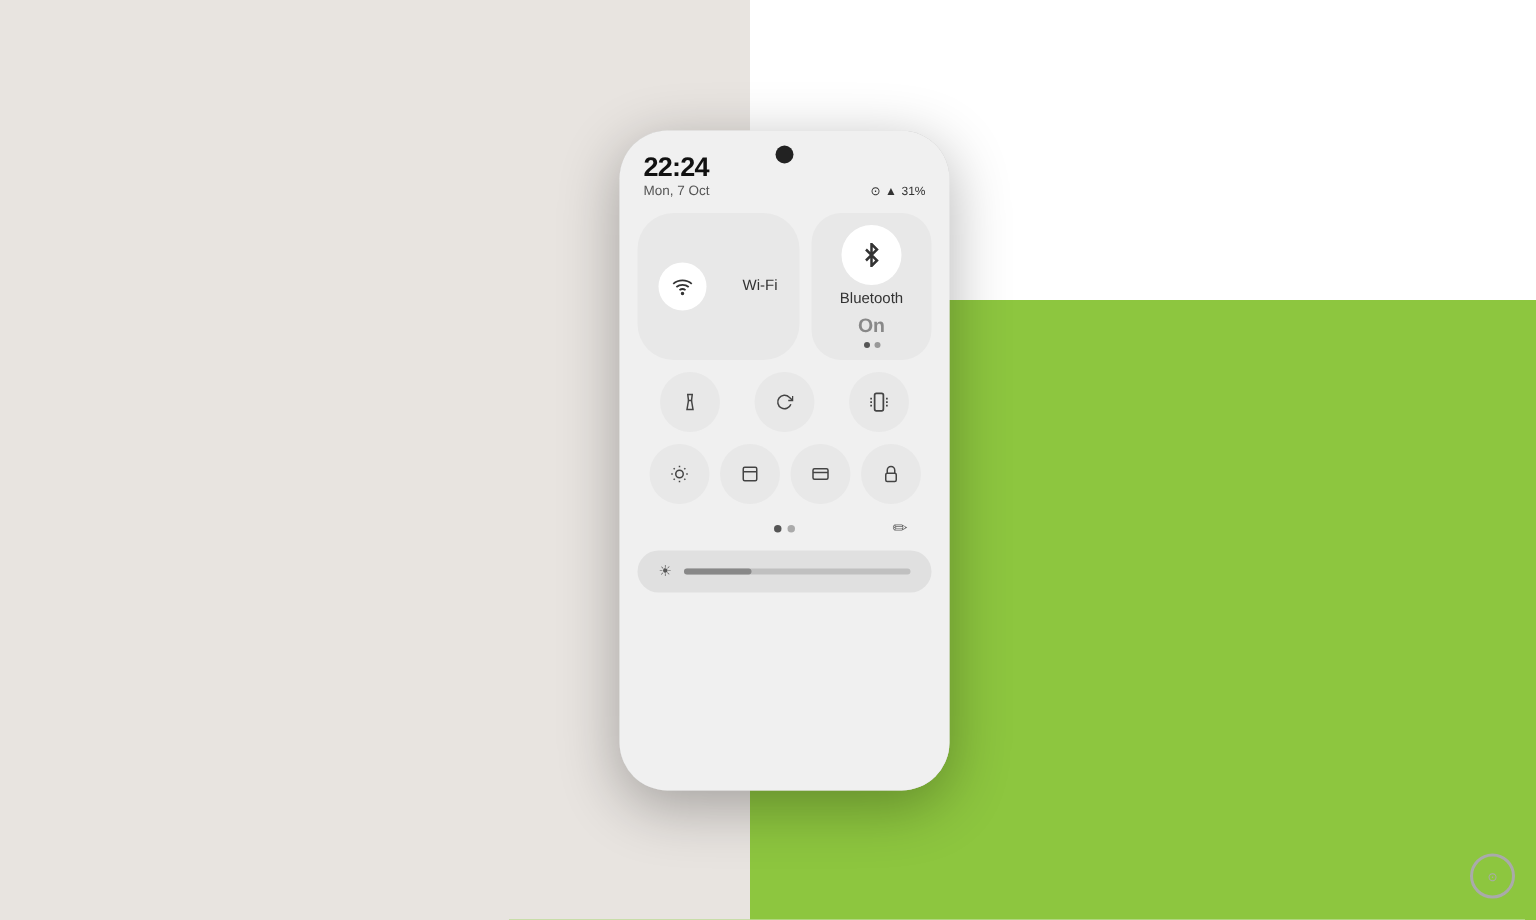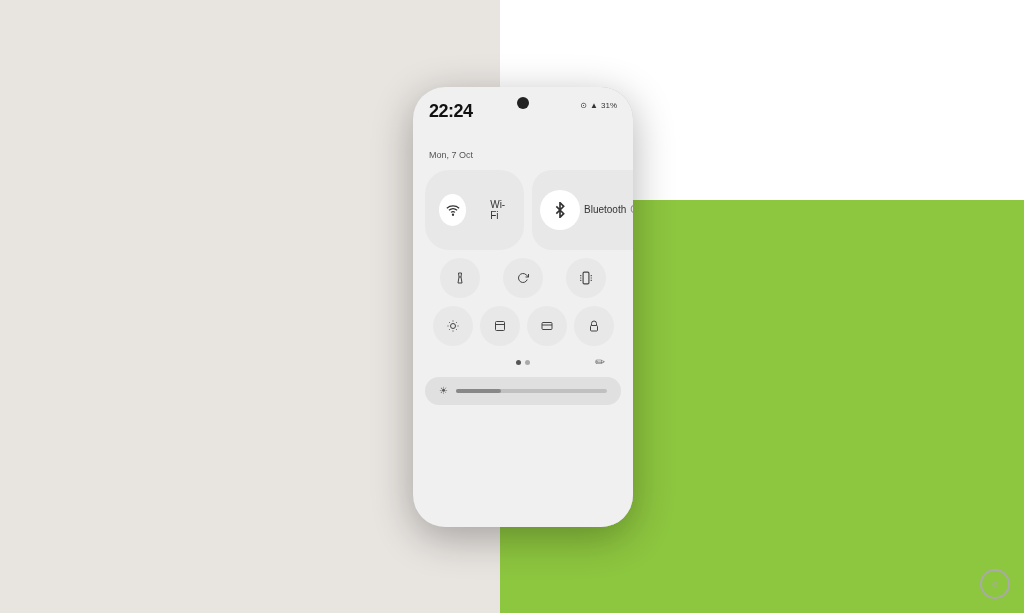--- a/index.html
+++ b/index.html
@@ -67,33 +67,32 @@
       top: 0; left: 0; right: 0; bottom: 0;
       background: #f0f0f0;
       border-radius: 32px;
       overflow: hidden;
     }
 
     
     .status-bar {
       display: flex;
       justify-content: space-between;
-      align-items: flex-start;
+      align-items: flex-end;
       padding: 14px 16px 4px 16px;
     }
     .status-time {
       font-size: 18px;
       font-weight: 600;
       color: #111;
       letter-spacing: -0.5px;
     }
     .status-date {
       font-size: 9px;
       color: #555;
-      margin-top: 28px;
     }
     .status-icons {
       display: flex;
       align-items: center;
       gap: 3px;
       font-size: 8px;
       color: #333;
     }
 
     
@@ -139,21 +138,21 @@
       align-items: center;
       justify-content: center;
       font-size: 14px;
     }
 
     .bluetooth-tile {
       background: #e8e8e8;
       border-radius: 20px;
       padding: 8px;
       display: flex;
-      flex-direction: row;
+      flex-direction: column;
       align-items: center;
       gap: 4px;
       flex: 0 0 80px;
       min-height: 80px;
       justify-content: center;
     }
 
     .bt-circle {
       width: 40px;
       height: 40px;
@@ -164,22 +163,23 @@
       justify-content: center;
       font-size: 16px;
     }
 
     .tile-label {
       font-size: 10px;
       color: #333;
       font-weight: 500;
     }
     .tile-sublabel {
-      font-size: 10px;
+      font-size: 13px;
       color: #888;
+      font-weight: bold;
     }
 
     .icons-row {
       display: flex;
       align-items: center;
       justify-content: space-around;
       margin-bottom: 8px;
       padding: 0 4px;
     }
 

